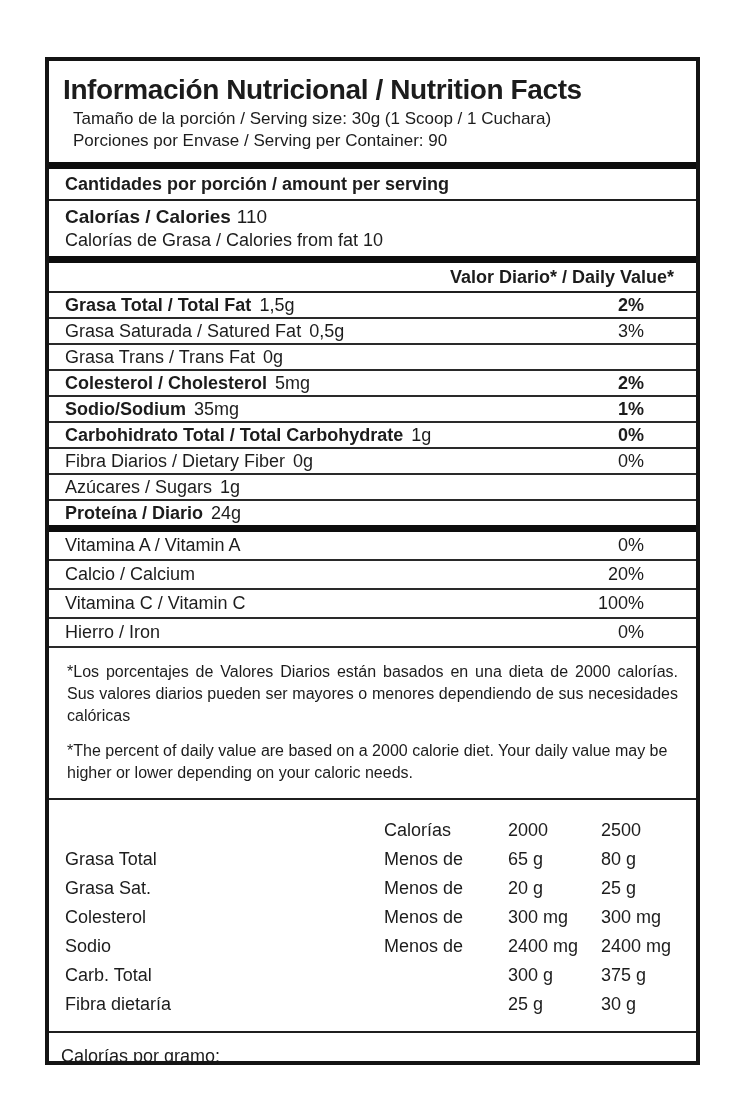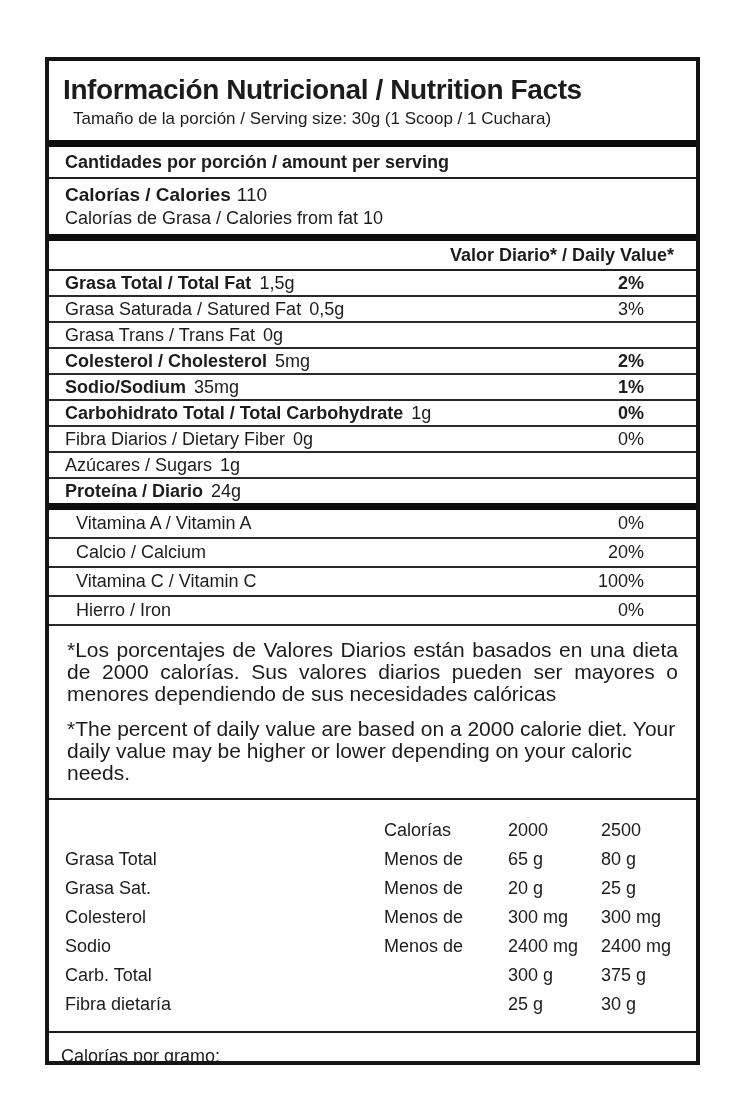--- a/index.html
+++ b/index.html
@@ -52,24 +52,24 @@
   .nut-row.indent .nut-label{}
   .nut-row.bold .nut-name{font-weight:bold;}
   .nut-amount{margin-left:8px;}
   .nut-dv{padding-right:52px;white-space:nowrap;}
   .nut-row.bold .nut-dv{font-weight:bold;}
   
   .vit-row{
     height:27px;display:flex;align-items:center;justify-content:space-between;
     font-size:18px;border-bottom:2px solid #2a2a2a;
   }
-  .vit-row .nut-label{padding-left:16px;margin-left:11px;}
+  .vit-row .nut-label{padding-left:16px;}
   .vit-row .nut-dv{padding-right:52px;}
   
-  .footnotes{padding:13px 18px 14px 18px;font-size:21px;line-height:22px;}
+  .footnotes{padding:13px 18px 14px 18px;font-size:16px;line-height:22px;}
   .fn-es{text-align:justify;margin:0 0 13px 0;}
   .fn-en{margin:0;}
   
   .ref-table{border-top:2px solid #1f1f1f;padding:16px 0 12px 0;}
   .ref-row{
     display:grid;
     grid-template-columns:319px 124px 93px 1fr;
     padding-left:16px;
     font-size:18px;line-height:29px;
   }
@@ -78,20 +78,21 @@
   .cpg-title{font-size:18px;line-height:28px;padding-left:12px;}
 </style>
 </head>
 <body>
 
 <div class="nf-box">
 
   <div class="nf-header">
     <div class="nf-title">Información Nutricional / Nutrition Facts</div>
     <div class="nf-sub">Tamaño de la porción / Serving size: 30g (1 Scoop / 1 Cuchara)</div>
+    <div class="nf-sub">Porciones por Envase / Serving per Container: 90</div>
   </div>
 
   <div class="thick-bar"></div>
 
   <div class="aps-row">Cantidades por porción / amount per serving</div>
 
   <div class="cal-block">
     <div class="cal-line1">
       <span>Calorías / Calories</span><span class="val">110</span>
     </div>

